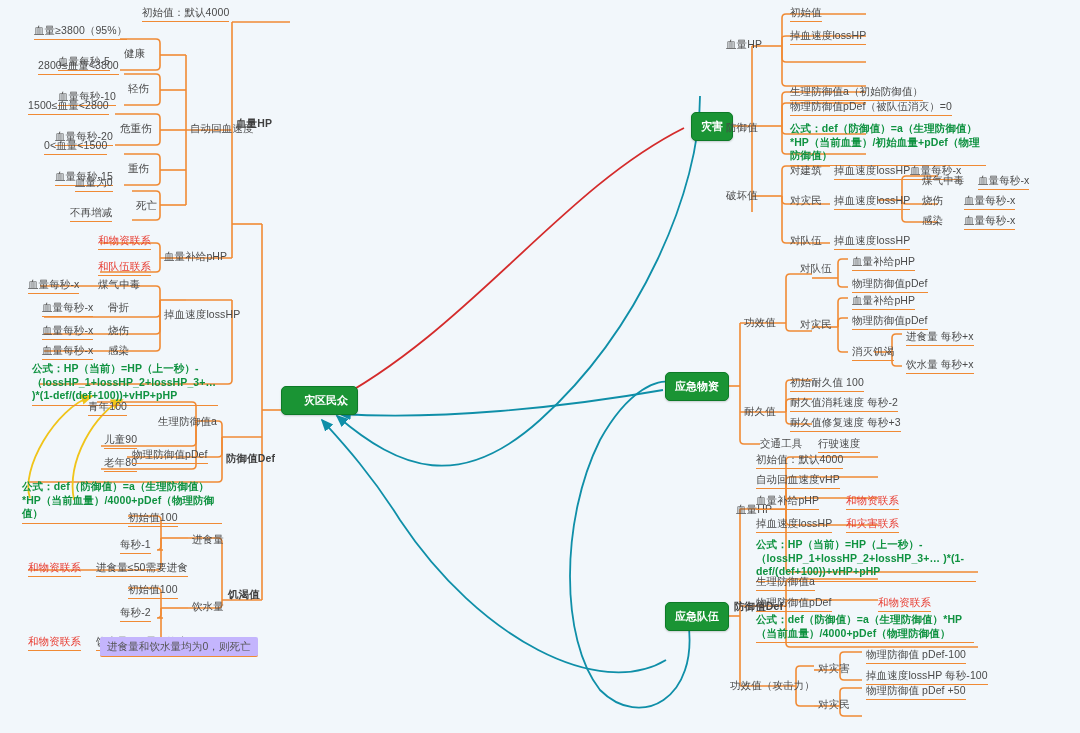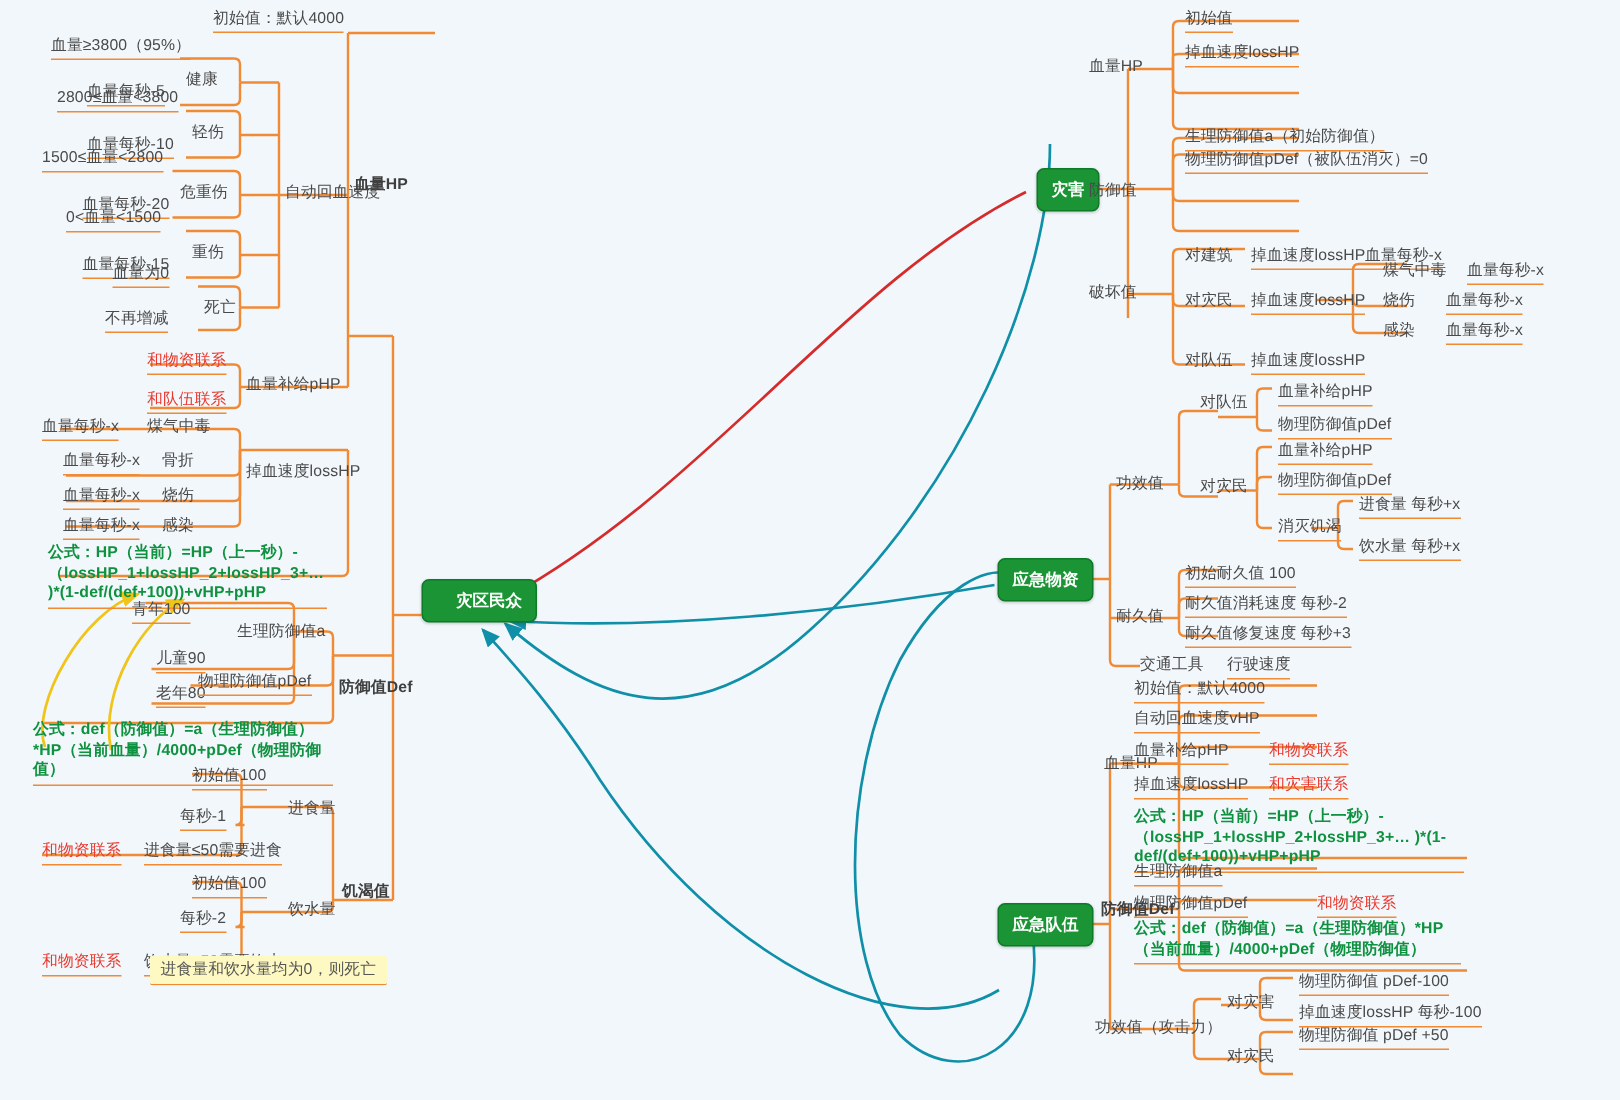--- a/index.html
+++ b/index.html
@@ -21,21 +21,21 @@
     white-space:nowrap;
     line-height:13px;
     letter-spacing:.1px;
   }
   .nd.u{border-bottom:1.4px solid #f08a34;padding-bottom:2px;}
   .nd.plain{}
   .nd.bold{font-weight:bold;color:#3f3f3f;}
   .nd.red{color:#e8392e;}
   .nd.green{color:#0f9240;font-weight:bold;font-size:10.5px;line-height:13.5px;white-space:normal;}
   .nd.grey{
-    background:#fef9c3;color:#555;padding:3px 7px;border-radius:2px;
+    background:#c4b5fd;color:#555;padding:3px 7px;border-radius:2px;
     border-bottom:1.4px solid #f08a34;
     text-align:center;
   }
   .root{
     position:absolute;
     background:#1a9434;
     border:1px solid #0d7a27;
     border-radius:5px;
     color:#fff;font-weight:bold;font-size:11px;
     padding:6px 9px;
@@ -270,20 +270,21 @@
 
   <div class="nd grey" style="left:100px;top:637px;">进食量和饮水量均为0，则死亡</div>
 
   <div class="nd plain" style="left:726px;top:38px;">血量HP</div>
   <div class="nd u" style="left:790px;top:6px;">初始值</div>
   <div class="nd u" style="left:790px;top:29px;">掉血速度lossHP</div>
 
   <div class="nd plain" style="left:726px;top:121px;">防御值</div>
   <div class="nd u" style="left:790px;top:85px;">生理防御值a（初始防御值）</div>
   <div class="nd u" style="left:790px;top:100px;">物理防御值pDef（被队伍消灭）=0</div>
+  <div class="nd green u" style="left:790px;top:122px;width:196px;">公式：def（防御值）=a（生理防御值）*HP（当前血量）/初始血量+pDef（物理防御值）</div>
 
   <div class="nd plain" style="left:726px;top:189px;text-align:right;">破坏值</div>
   <div class="nd plain" style="left:790px;top:164px;">对建筑</div>
   <div class="nd u" style="left:834px;top:164px;">掉血速度lossHP</div>
   <div class="nd u" style="left:910px;top:164px;">血量每秒-x</div>
 
   <div class="nd plain" style="left:790px;top:194px;">对灾民</div>
   <div class="nd u" style="left:834px;top:194px;">掉血速度lossHP</div>
   <div class="nd plain" style="left:922px;top:174px;">煤气中毒</div>
   <div class="nd u" style="left:978px;top:174px;">血量每秒-x</div>

